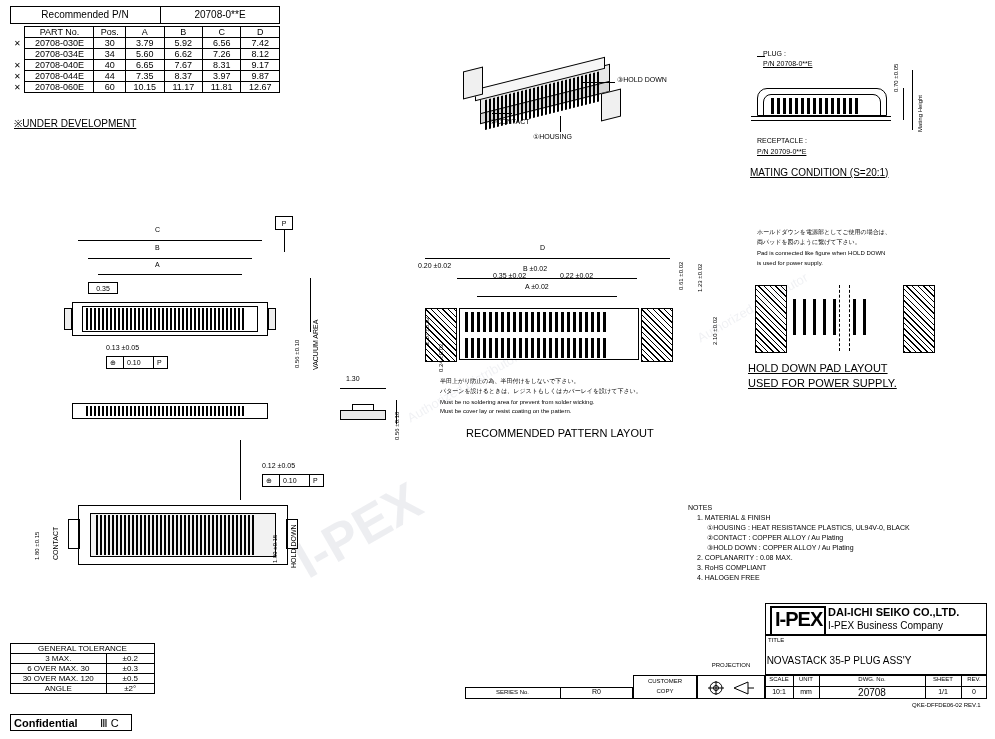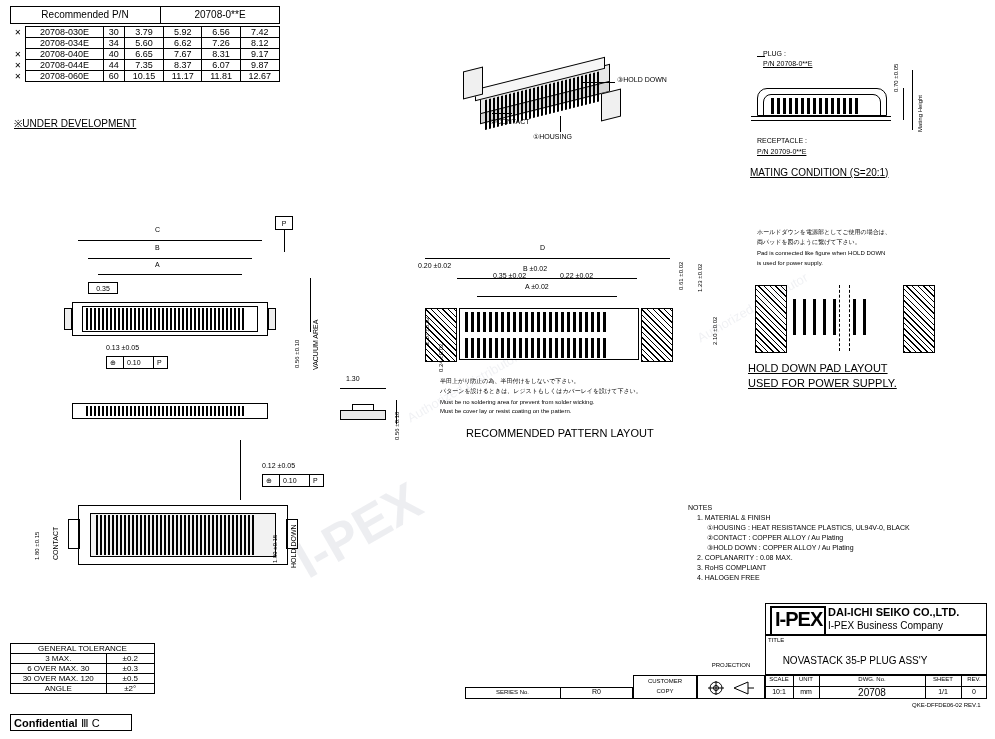--- a/index.html
+++ b/index.html
@@ -33,20 +33,29 @@
   <div class="wm2" style="left:400px;top:380px;">Authorized Distributor</div>
   <div class="wm2" style="left:690px;top:300px;">Authorized Distributor</div>
 
   <div class="bx" style="left:10px;top:6px;width:270px;height:18px;"></div>
   <div class="linev" style="left:160px;top:6px;height:18px;"></div>
   <div class="abs c" style="left:12px;top:9px;width:146px;font-size:10px;">Recommended P/N</div>
   <div class="abs c" style="left:162px;top:9px;width:116px;font-size:10px;">20708-0**E</div>
 
   <table class="grid" style="position:absolute;left:10px;top:26px;width:270px;">
     <tbody>
+        <tr>
+      <th style="width:12px;border:none;"></th>
+      <th style="width:70px;">PART No.</th>
+      <th style="width:30px;">Pos.</th>
+      <th style="width:38px;">A</th>
+      <th style="width:38px;">B</th>
+      <th style="width:38px;">C</th>
+      <th style="width:38px;">D</th>
+    </tr>
     <tr>
       <td style="border:none;font-size:8px;">✕</td>
       <td>20708-030E</td>
       <td>30</td>
       <td>3.79</td>
       <td>5.92</td>
       <td>6.56</td>
       <td>7.42</td>
     </tr>
     <tr>
@@ -66,21 +75,21 @@
       <td>7.67</td>
       <td>8.31</td>
       <td>9.17</td>
     </tr>
     <tr>
       <td style="border:none;font-size:8px;">✕</td>
       <td>20708-044E</td>
       <td>44</td>
       <td>7.35</td>
       <td>8.37</td>
-      <td>6.07</td>
+      <td>3.97</td>
       <td>9.87</td>
     </tr>
     <tr>
       <td style="border:none;font-size:8px;">✕</td>
       <td>20708-060E</td>
       <td>60</td>
       <td>10.15</td>
       <td>11.17</td>
       <td>11.81</td>
       <td>12.67</td>
@@ -509,21 +518,21 @@
 
   <div class="bx" style="left:765px;top:603px;width:222px;height:32px;"></div>
   <div class="abs" style="left:770px;top:606px;width:52px;height:26px;border:2px solid #000;">
     <div class="abs hp" style="left:3px;top:0px;">I-PEX</div>
   </div>
   <div class="abs b" style="left:828px;top:606px;font-size:11px;">DAI-ICHI SEIKO CO.,LTD.</div>
   <div class="abs" style="left:828px;top:620px;font-size:10px;">I-PEX Business Company</div>
 
   <div class="bx" style="left:765px;top:635px;width:222px;height:40px;"></div>
   <div class="abs xxs" style="left:768px;top:637px;">TITLE</div>
-  <div class="abs c" style="left:743px;top:655px;width:224px;font-size:10px;">NOVASTACK 35-P PLUG ASS'Y</div>
+  <div class="abs c" style="left:727px;top:655px;width:224px;font-size:10px;">NOVASTACK 35-P PLUG ASS'Y</div>
 
   <div class="bx" style="left:765px;top:675px;width:222px;height:24px;"></div>
   <div class="linev" style="left:793px;top:675px;height:24px;"></div>
   <div class="linev" style="left:819px;top:675px;height:24px;"></div>
   <div class="linev" style="left:925px;top:675px;height:24px;"></div>
   <div class="linev" style="left:961px;top:675px;height:24px;"></div>
   <div class="lineh" style="left:765px;top:686px;width:222px;"></div>
   <div class="abs xxs c" style="left:765px;top:676px;width:28px;">SCALE</div>
   <div class="abs xs c" style="left:765px;top:688px;width:28px;">10:1</div>
   <div class="abs xxs c" style="left:793px;top:676px;width:26px;">UNIT</div>
@@ -577,15 +586,15 @@
     </tr>
     <tr>
       <td style="font-size:8px;">ANGLE</td>
       <td style="font-size:8px;">±2°</td>
     </tr>
   </tbody>
     </table>
 
   <div class="bx" style="left:10px;top:714px;width:122px;height:17px;"></div>
   <div class="abs b" style="left:14px;top:717px;font-size:11px;">Confidential</div>
-  <div class="abs" style="left:81px;top:717px;font-size:11px;">Ⅲ C</div>
+  <div class="abs" style="left:100px;top:717px;font-size:11px;">Ⅲ C</div>
 
 </div>
 
 </body></html>

